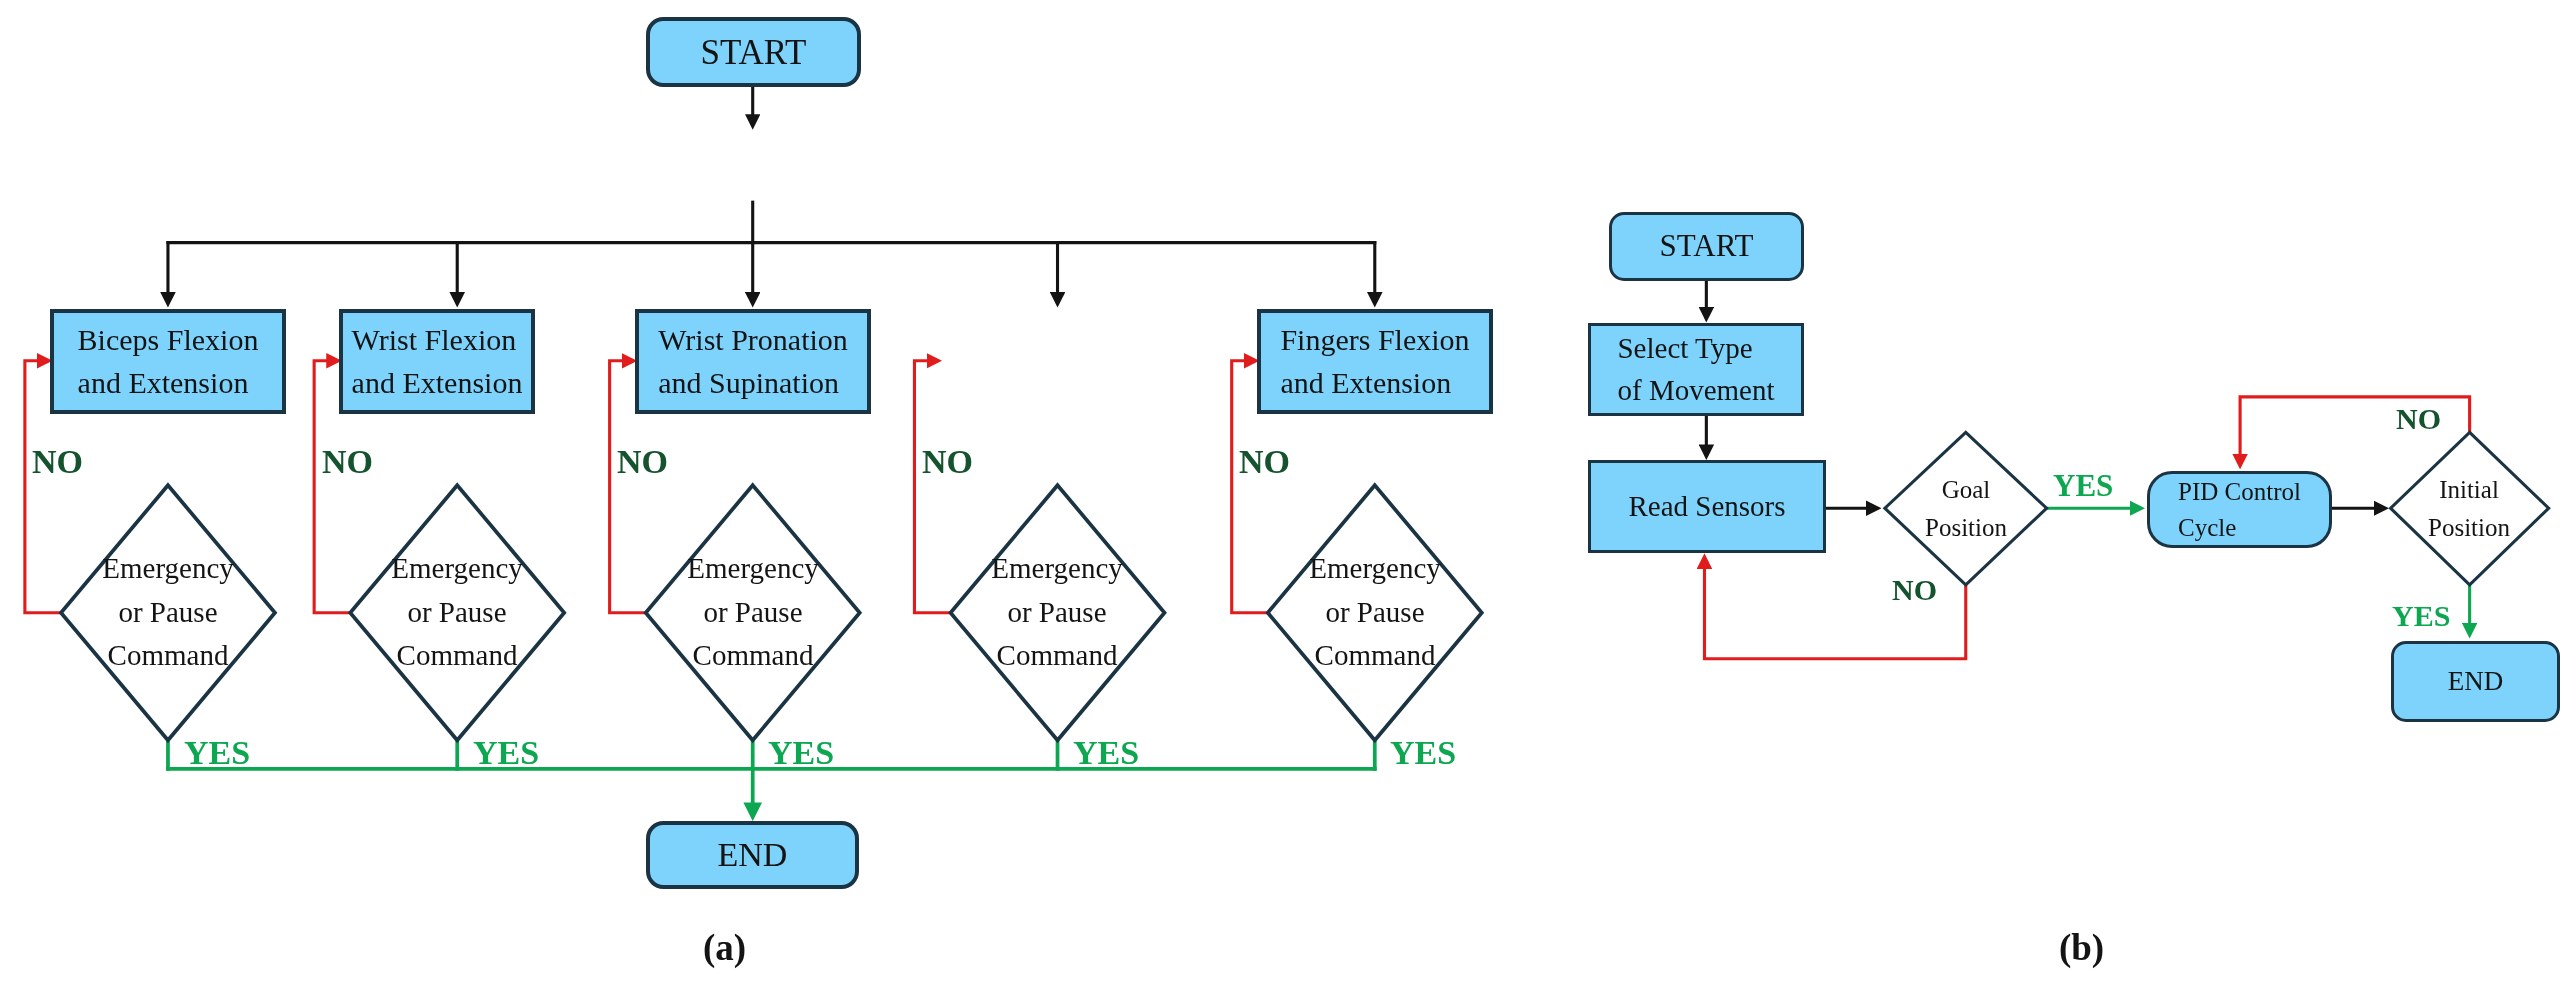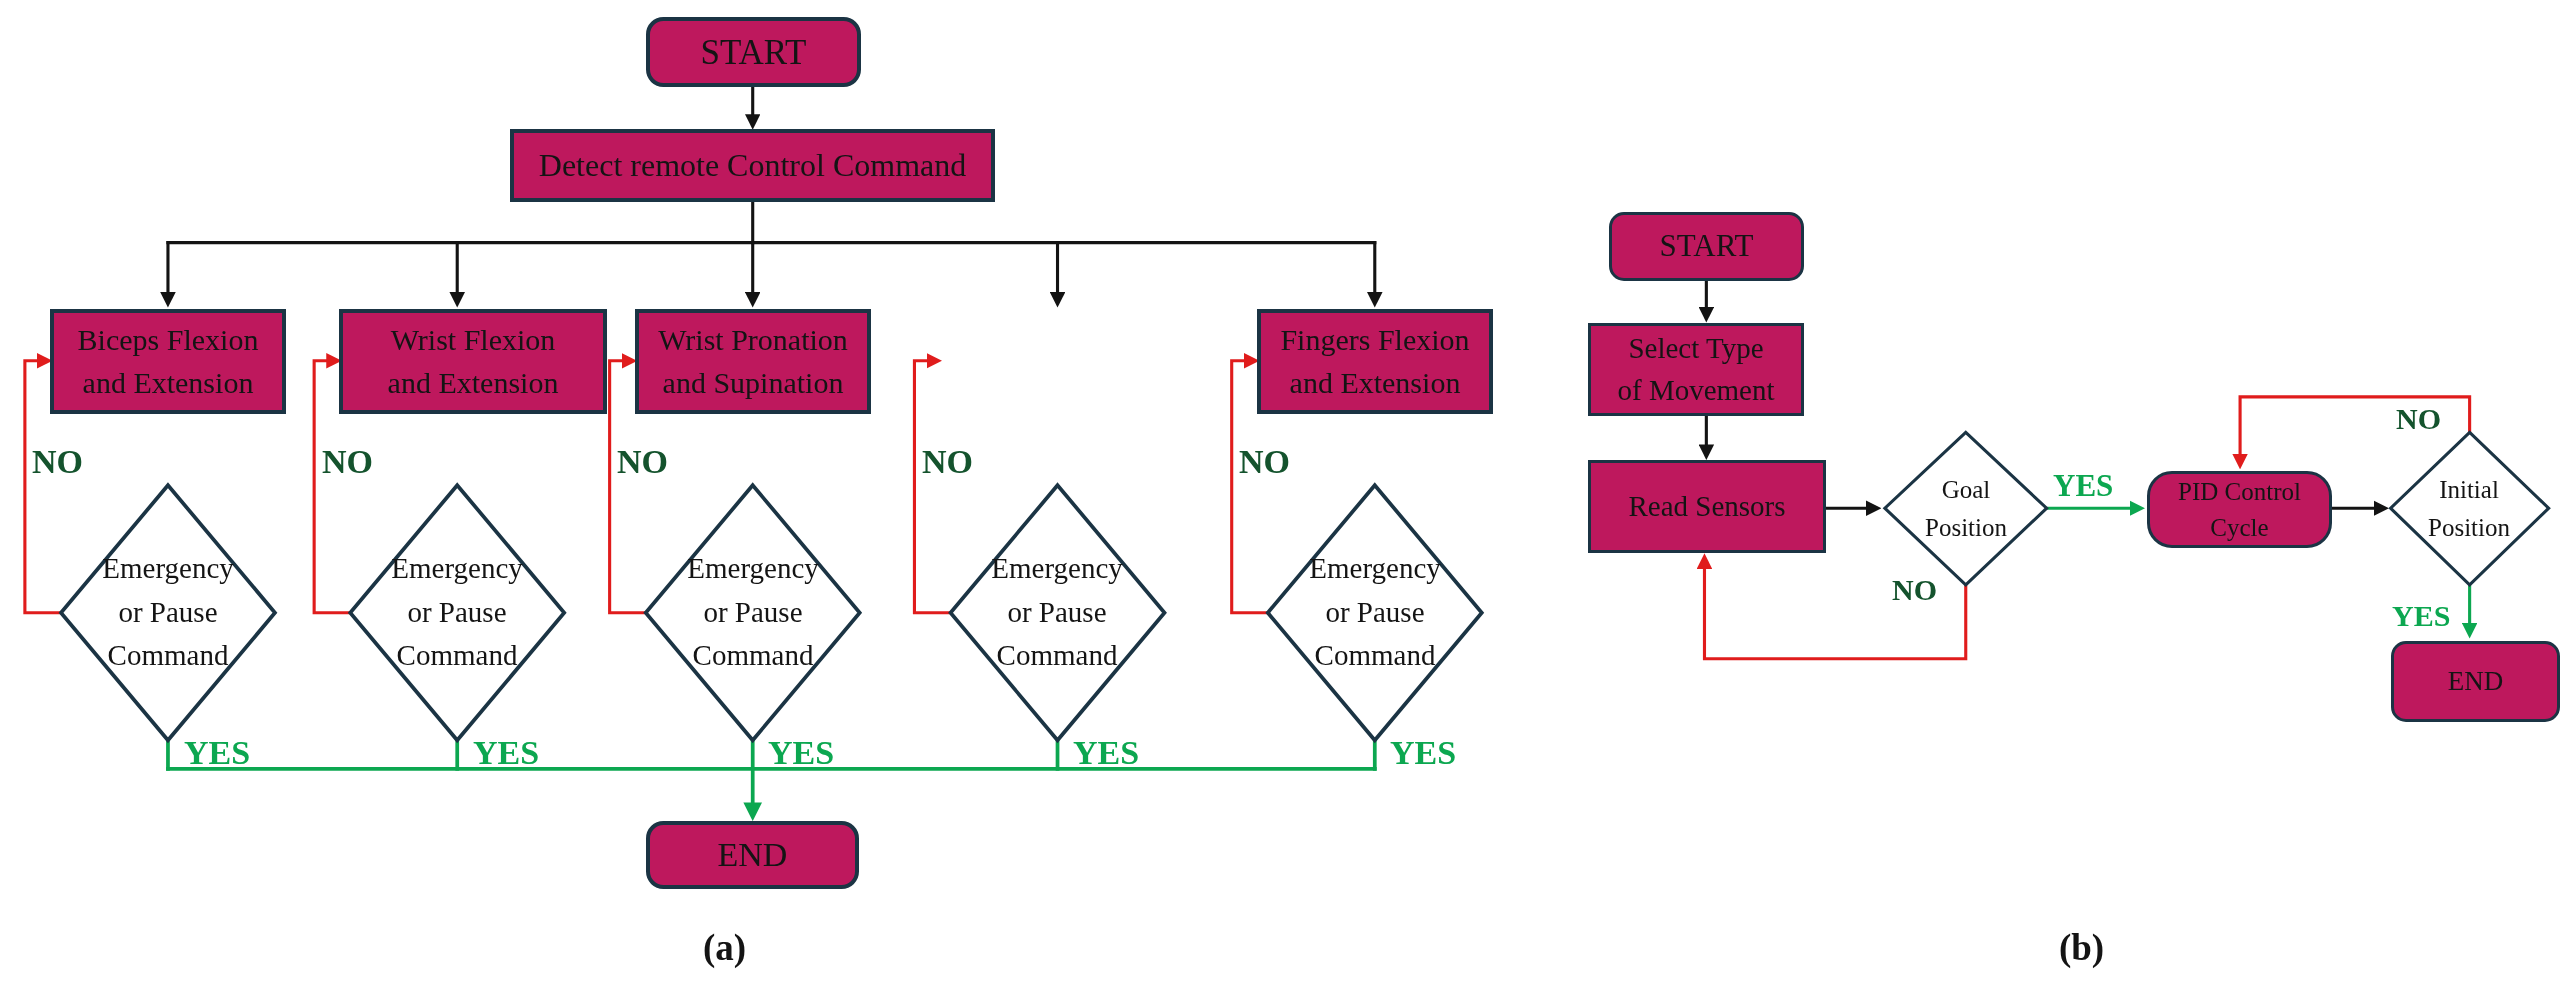--- a/index.html
+++ b/index.html
@@ -6,24 +6,24 @@
   #canvas{
     position:relative;
     width:2576px;height:986px;
     background:#ffffff;
     font-family:"Liberation Serif","DejaVu Serif",serif;
     color:#141414;
     overflow:hidden;
   }
   #wires{position:absolute;left:0;top:0;}
   .node{
-    position:absolute;box-sizing:border-box;background:#be185d;
+    position:absolute;box-sizing:border-box;background:#7dd3fc;
     border:4.4px solid #1b3444;
     display:flex;align-items:center;justify-content:center;
-    text-align:center;white-space:pre-line;line-height:1.42;
+    text-align:left;white-space:pre-line;line-height:1.42;
   }
   .b6{border-width:3.7px;}
   .rounded{border-radius:17.4px;}
   .dlabel{
     position:absolute;display:flex;align-items:center;justify-content:center;
     text-align:center;white-space:pre-line;line-height:1.5;
   }
   .lbl{
     position:absolute;font-weight:bold;white-space:pre;
     display:flex;align-items:center;
@@ -110,25 +110,24 @@
     </g>
 
     <g fill="#ffffff" stroke="#1b3444" stroke-width="5">
       <polygon points="3160,695 3290,817 3160,940 3030,817"></polygon>
       <polygon points="3970,695 4097,817 3970,940 3843,817"></polygon>
     </g>
   </svg>
 
   <div class="node rounded f56" style="left:646px;top:17.4px;width:215px;height:70px;">START</div>
 
-  <div class="node f52" style="left:510px;top:129px;width:485px;height:73px;">Detect remote Control Command</div>
 
   <div class="node f48" style="left:50px;top:309px;width:236px;height:105px;">Biceps Flexion
 and Extension</div>
-  <div class="node f48" style="left:339px;top:309px;width:268px;height:105px;">Wrist Flexion
+  <div class="node f48" style="left:339px;top:309px;width:196px;height:105px;">Wrist Flexion
 and Extension</div>
   <div class="node f48" style="left:635px;top:309px;width:236px;height:105px;">Wrist Pronation
 and Supination</div>
   <div class="node f48" style="left:1257px;top:309px;width:236px;height:105px;">Fingers Flexion
 and Extension</div>
 
   <div class="dlabel f46" style="left:78px;top:547px;width:180px;height:131px;">Emergency
 or Pause
 Command</div>
   <div class="dlabel f46" style="left:367px;top:547px;width:180px;height:131px;">Emergency

